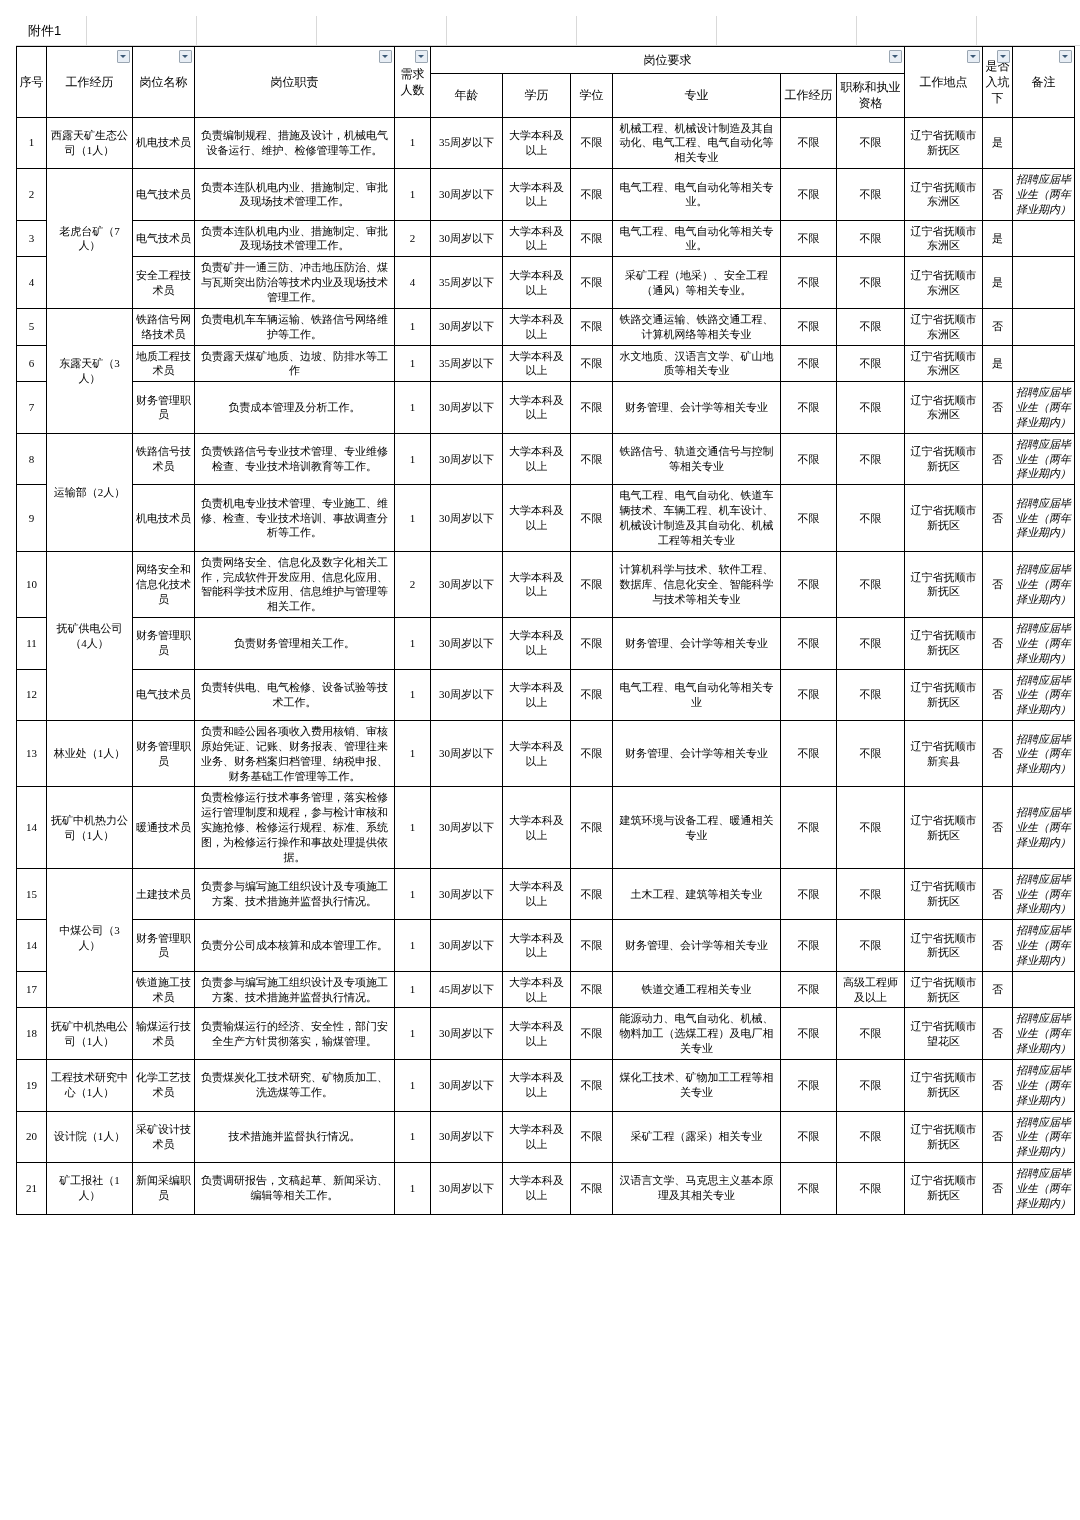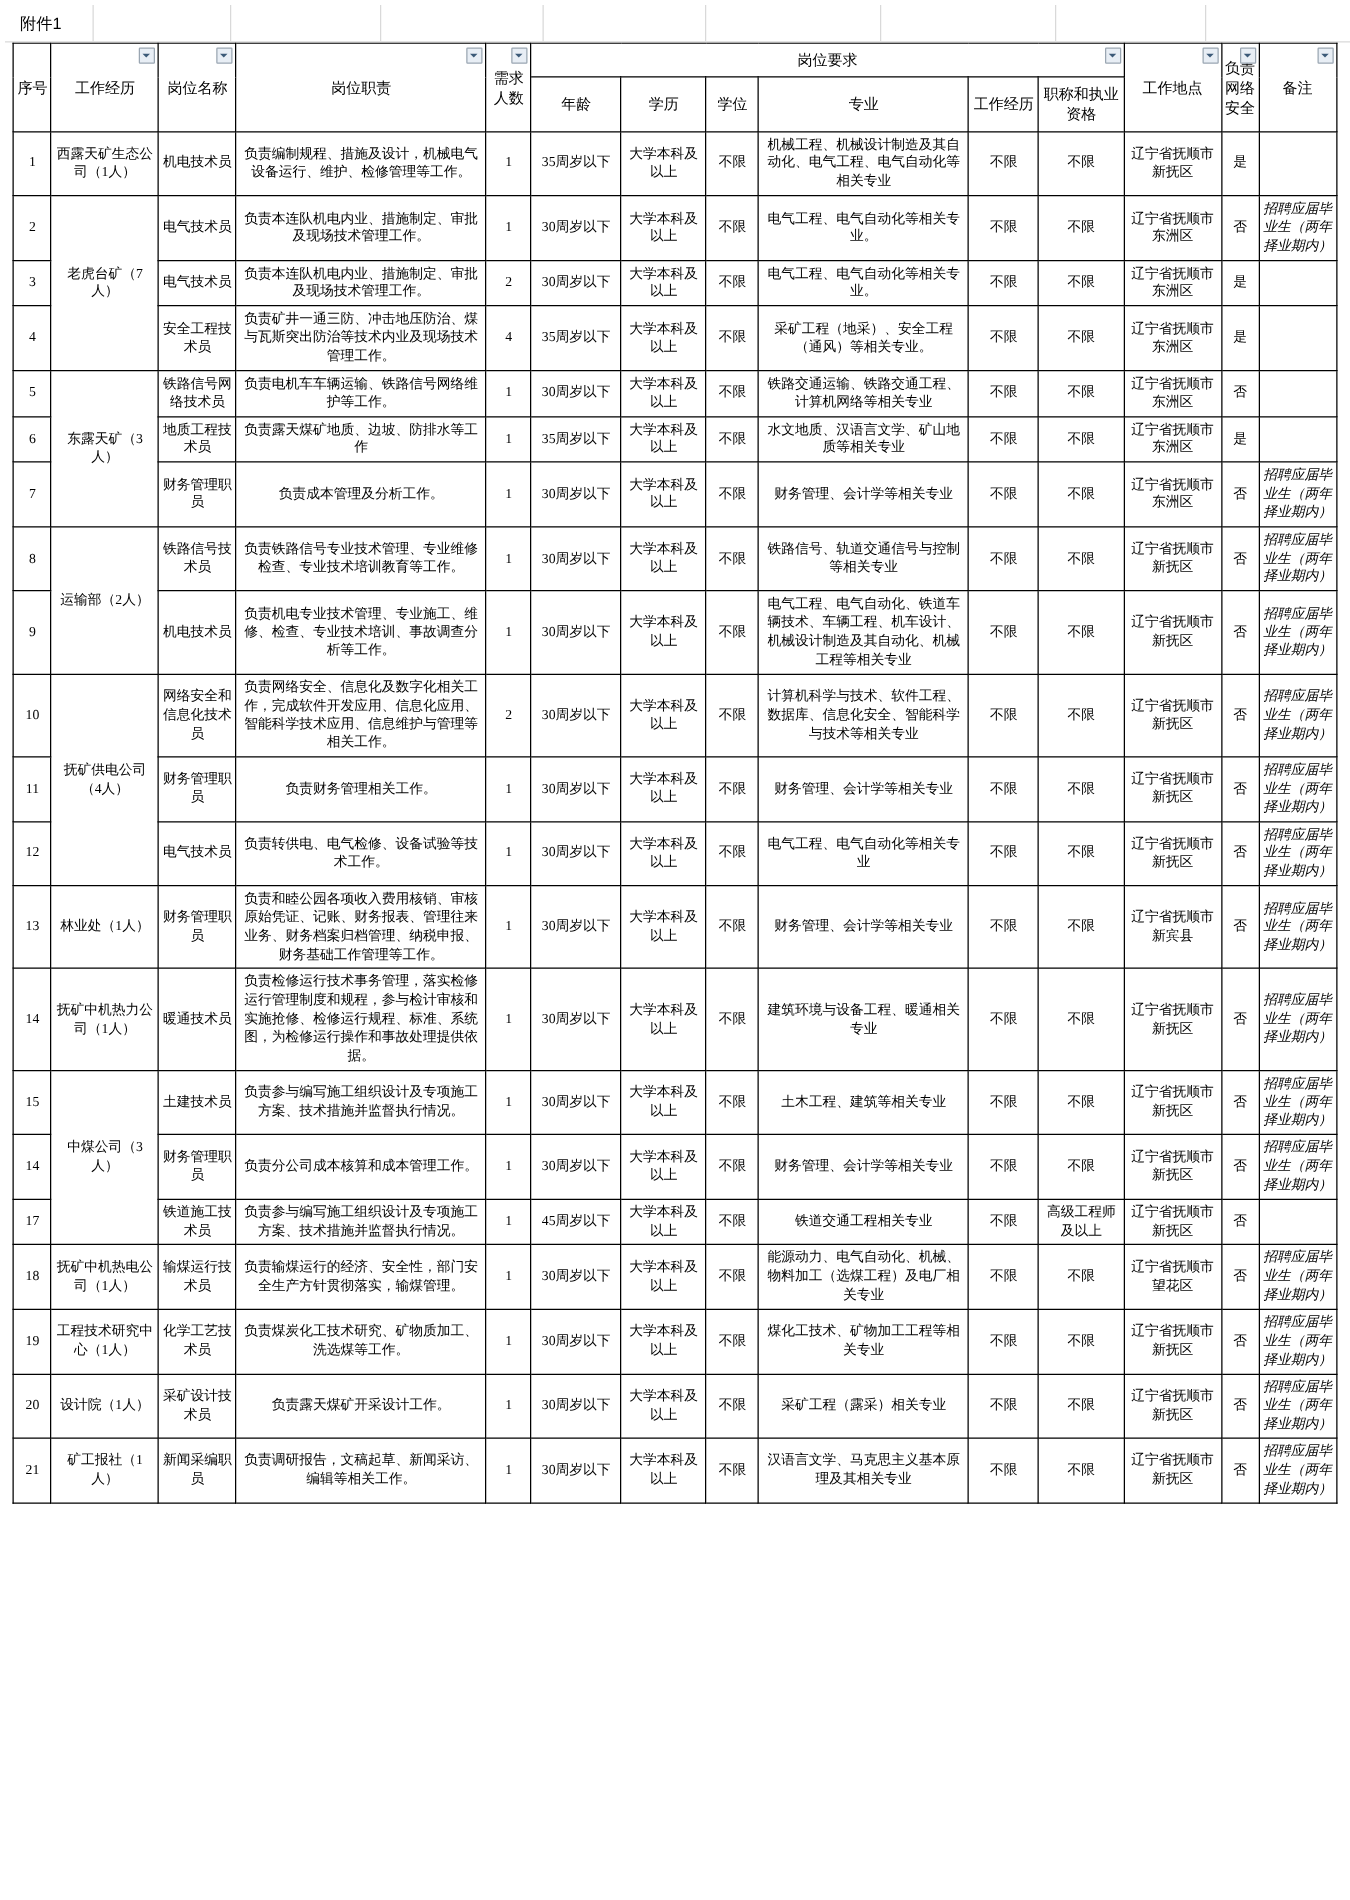--- a/index.html
+++ b/index.html
@@ -8,21 +8,21 @@
     background: #ffffff;
   }
   body {
     width: 1080px;
     font-family: "Liberation Serif", "DejaVu Serif", serif;
     color: #000;
   }
   .page {
     width: 1080px;
     box-sizing: border-box;
-    padding: 4px;
+    padding: 16px;
     position: relative;
   }
   .attach-label {
     font-size: 13px;
     padding: 6px 0 4px 12px;
     font-family: "Liberation Sans", sans-serif;
   }
   .title {
     text-align: center;
     font-size: 25px;
@@ -141,21 +141,21 @@
     </colgroup>
     <thead>
       <tr>
         <th rowspan="2">序号</th>
         <th rowspan="2" class="hdr-filter"><span>工作经历</span><span class="filter-btn"></span></th>
         <th rowspan="2" class="hdr-filter"><span>岗位名称</span><span class="filter-btn"></span></th>
         <th rowspan="2" class="hdr-filter"><span>岗位职责</span><span class="filter-btn"></span></th>
         <th rowspan="2" class="hdr-filter"><span>需求人数</span><span class="filter-btn"></span></th>
         <th colspan="6" class="hdr-filter"><span>岗位要求</span><span class="filter-btn"></span></th>
         <th rowspan="2" class="hdr-filter"><span>工作地点</span><span class="filter-btn"></span></th>
-        <th rowspan="2" class="hdr-filter"><span>负责网络安全</span><span class="filter-btn"></span></th>
+        <th rowspan="2" class="hdr-filter"><span>是否入坑下</span><span class="filter-btn"></span></th>
         <th rowspan="2" class="hdr-filter"><span>备注</span><span class="filter-btn"></span></th>
       </tr>
       <tr>
         <th>年龄</th>
         <th>学历</th>
         <th>学位</th>
         <th>专业</th>
         <th>工作经历</th>
         <th>职称和执业资格</th>
       </tr>
@@ -453,21 +453,21 @@
           <td>不限</td>
           <td>不限</td>
           <td>辽宁省抚顺市新抚区</td>
           <td>否</td>
           <td class="note-small">招聘应届毕业生（两年择业期内）</td>
         </tr>
         <tr>
           <td>20</td>
           <td>设计院（1人）</td>
           <td>采矿设计技术员</td>
-          <td class="duty">负责露天煤矿开采设计工作。</td>
+          <td class="duty">技术措施并监督执行情况。</td>
           <td>1</td>
           <td>30周岁以下</td>
           <td>大学本科及以上</td>
           <td>不限</td>
           <td>采矿工程（露采）相关专业</td>
           <td>不限</td>
           <td>不限</td>
           <td>辽宁省抚顺市新抚区</td>
           <td>否</td>
           <td class="note-small">招聘应届毕业生（两年择业期内）</td>

